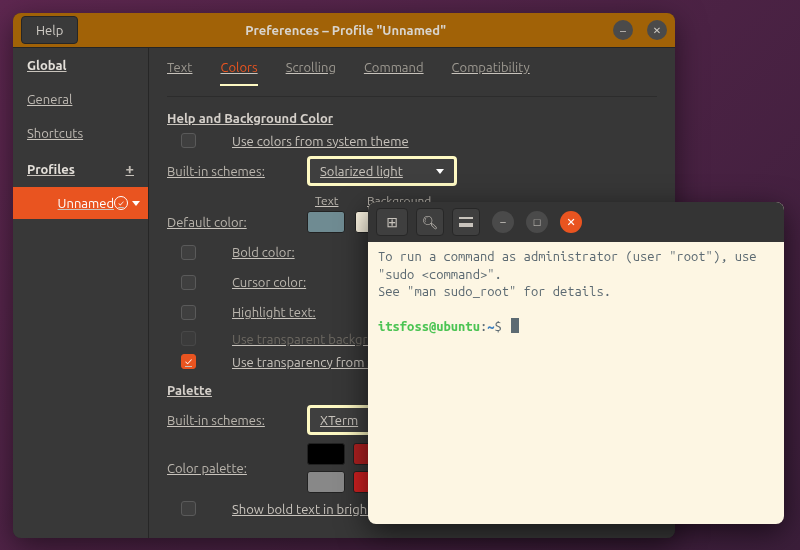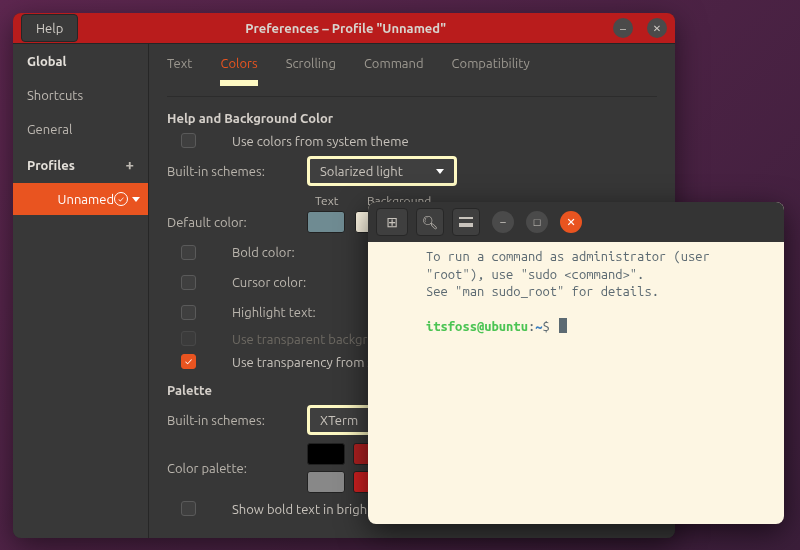--- a/index.html
+++ b/index.html
@@ -18,21 +18,21 @@
     left: 13px; top: 13px;
     width: 662px; height: 525px;
     background: #2F2F2F;
     border-radius: 8px;
     box-shadow: 0 8px 30px rgba(0,0,0,0.5);
     display: flex; flex-direction: column;
     overflow: hidden;
   }
   .titlebar {
     height: 40px;
-    background: #b91c1c;
+    background: #a16207;
     border-bottom: 1px solid #252525;
     display: flex; align-items: center;
     padding: 0 8px;
     justify-content: space-between;
   }
   .help-btn {
     padding: 6px 14px;
     background: #3A3A3A;
     border: 1px solid #262626;
     border-radius: 4px;
@@ -47,21 +47,21 @@
   .titlebar-right { display:flex; gap:14px; align-items:center; }
   .win-btn {
     width: 20px; height: 20px;
     border-radius: 50%;
     background: #4A4A4A;
     display:flex; align-items:center; justify-content:center;
     color:#CFCBC5; font-size:12px;
   }
   .win-btn.min::after{content:"–";}
   .win-btn.close::after{content:"✕"; font-size:10px;}
-  .prefs-body { flex:1; display:flex; }
+  .prefs-body { flex:1; display:flex;text-decoration:underline; }
   .sidebar {
     width: 136px;
     background: #383838;
     border-right: 1px solid #262626;
     display:flex; flex-direction:column;
   }
   .side-head {
     padding: 10px 14px;
     font-weight: 700;
     color: #E4E0DA;
@@ -83,21 +83,21 @@
     display:inline-flex;align-items:center;justify-content:center;font-size:8px;
   }
   .plus-ic { font-size:15px; color:#BEB9B2;}
   .triangle-down {
     width:0;height:0;border-left:4px solid transparent;border-right:4px solid transparent;border-top:5px solid #fff;
     display:inline-block;
   }
   .content { flex:1; background:#373737; padding: 0 18px 14px 18px; overflow:hidden;}
   .tabs { display:flex; gap:28px; padding: 12px 0 10px 0; border-bottom:1px solid #2C2C2C; font-size:13px;}
   .tab { color:#9C9890; padding-bottom:10px;}
-  .tab.active { color:#E95420; border-bottom:6px solid #fef9c3;}
+  .tab.active { color:#E95420; border-bottom:2px solid #fef9c3;}
   .section-h { font-weight:700; color:#D5D0CA; margin: 14px 0 8px 0;}
   .row { display:flex; align-items:center; gap:10px; margin-bottom:8px;}
   .row .lbl { width:130px; color:#BAB5AD;}
   .row.indent { margin-left:14px;gap:36px;}
   .chk {
     width:15px;height:15px;border:1px solid #5A5A5A;border-radius:3px;background:#3F3F3F;flex-shrink:0;
     display:inline-flex;align-items:center;justify-content:center;color:#fff;font-size:10px;
   }
   .chk.checked{background:#E95420;border-color:#E95420;}
   .chk.checked::after{content:"✓";}
@@ -136,21 +136,21 @@
     width:28px;height:28px;background:#3F3F3F;border:1px solid #272727;border-radius:4px;
     display:flex;align-items:center;justify-content:center;color:#C8C3BC;font-size:13px;
   }
   .term-winbtn {
     width:22px;height:22px;border-radius:50%;background:#4A4A4A;
     display:flex;align-items:center;justify-content:center;color:#CFCBC5;font-size:11px;margin-left:4px;
   }
   .term-winbtn.close{background:#E95420;color:#fff;}
   .term-body {
     flex:1;padding:6px 10px;font-family:"Ubuntu Mono","Consolas",monospace;font-size:13px;
-    color:#5C6A72;line-height:1.35;white-space:pre-wrap;margin-left:48px;
+    color:#5C6A72;line-height:1.35;white-space:pre-wrap;
   }
   .prompt-user{color:#4BC453;font-weight:bold;}
   .prompt-path{color:#3C7FBF;font-weight:bold;}
   .cursor{display:inline-block;width:8px;height:15px;background:#5C6A72;vertical-align:text-bottom;margin-left:2px;}
   .menu-lines{display:inline-block;width:14px;height:10px;border-top:2px solid #C8C3BC;border-bottom:2px solid #C8C3BC;position:relative;}
   .menu-lines::after{content:"";position:absolute;top:4px;left:0;right:0;height:2px;background:#C8C3BC;}
   .newtab-ic{font-size:14px;position:relative;}
 </style>
 </head>
 <body>
@@ -160,22 +160,22 @@
     <div class="help-btn">Help</div>
     <div class="titlebar-title">Preferences – Profile "Unnamed"</div>
     <div class="titlebar-right">
       <div class="win-btn min"></div>
       <div class="win-btn close"></div>
     </div>
   </div>
   <div class="prefs-body">
     <div class="sidebar">
       <div class="side-head">Global</div>
+      <div class="side-item">General</div>
       <div class="side-item">Shortcuts</div>
-      <div class="side-item">General</div>
       <div class="side-head">
         <span>Profiles</span>
         <span class="plus-ic">+</span>
       </div>
       <div class="side-sel">
         <span>Unnamed</span>
         <span class="icons">
           <span class="chk-circle">✓</span>
           <span class="triangle-down"></span>
         </span>

